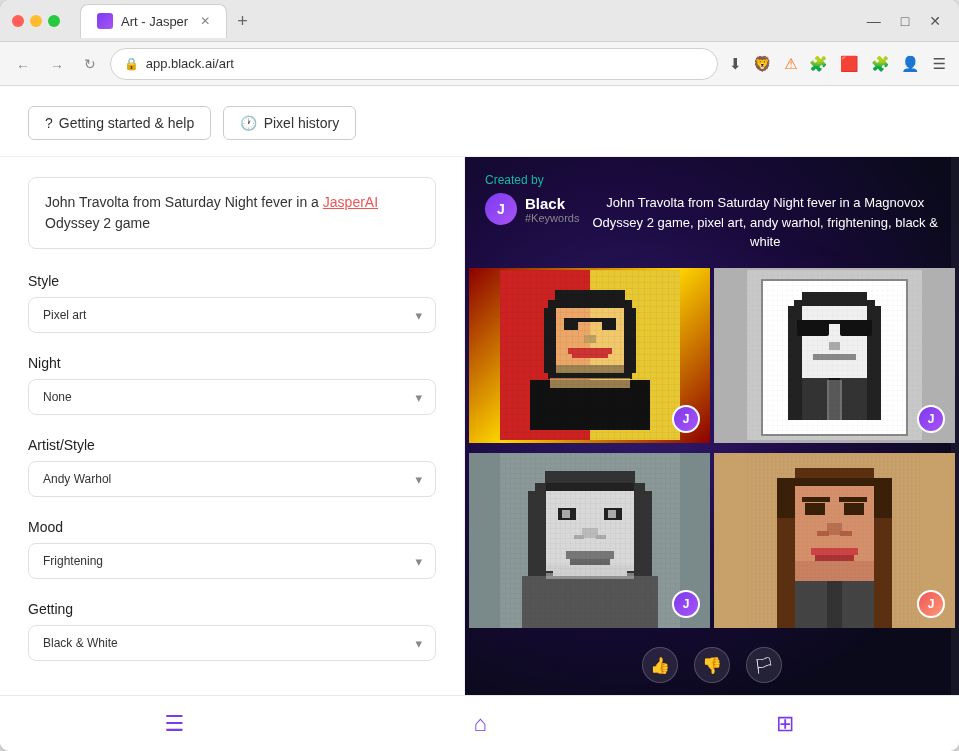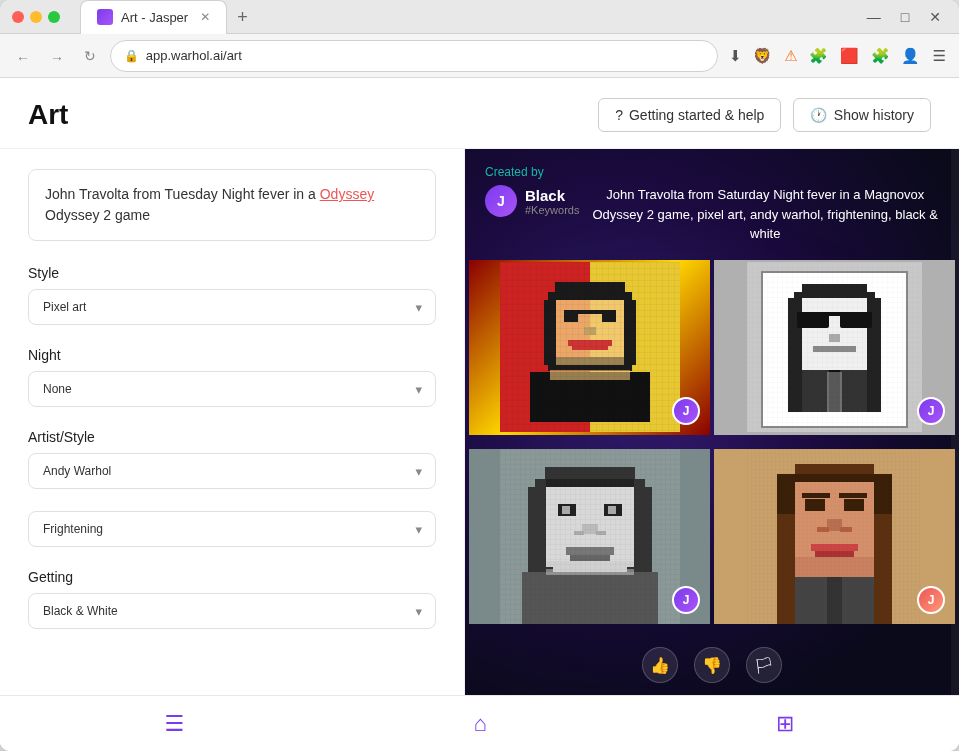--- a/index.html
+++ b/index.html
@@ -1,21 +1,21 @@
 <!DOCTYPE html>
 <html><head>
   <meta charset="utf-8">
   <style>
     * { box-sizing: border-box; margin: 0; padding: 0; }
     body { font-family: -apple-system, BlinkMacSystemFont, 'Segoe UI', Arial, sans-serif; background: #e8e8e8; width: 959px; height: 751px; overflow: hidden; }
 
     
     .browser-frame { width: 959px; height: 751px; background: #f0f0f0; border-radius: 10px; overflow: hidden; display: flex; flex-direction: column; box-shadow: 0 4px 20px rgba(0,0,0,0.3); }
 
-    .browser-titlebar { background: #e8e8e8; height: 34px; display: flex; align-items: center; padding: 0 12px; gap: 8px; border-bottom: 1px solid #d0d0d0; }
+    .browser-titlebar { background: #e8e8e8; height: 42px; display: flex; align-items: center; padding: 0 12px; gap: 8px; border-bottom: 1px solid #d0d0d0; }
     .traffic-lights { display: flex; gap: 6px; }
     .traffic-light { width: 12px; height: 12px; border-radius: 50%; }
     .tl-red { background: #ff5f57; }
     .tl-yellow { background: #febc2e; }
     .tl-green { background: #28c840; }
 
     .tab-bar { display: flex; align-items: center; margin-left: 12px; flex: 1; }
     .tab { background: #ffffff; border-radius: 8px 8px 0 0; padding: 6px 16px; display: flex; align-items: center; gap: 8px; font-size: 13px; color: #333; border: 1px solid #d0d0d0; border-bottom: none; height: 34px; }
     .tab-favicon { width: 16px; height: 16px; background: linear-gradient(135deg, #7c3aed, #a855f7); border-radius: 3px; display: inline-block; }
     .tab-close { color: #888; font-size: 12px; cursor: pointer; margin-left: 4px; }
@@ -108,55 +108,54 @@
       <button class="window-btn">✕</button>
     </div>
   </div>
 
   <div class="browser-toolbar">
     <button class="nav-btn">←</button>
     <button class="nav-btn">→</button>
     <button class="nav-btn">↻</button>
     <div class="address-bar">
       <span class="lock-icon">🔒</span>
-      <span style="font-size:13px;color:#333;">app.warhol.ai/art</span>
+      <span style="font-size:13px;color:#333;">app.black.ai/art</span>
     </div>
     <div class="toolbar-icons">
       <button class="toolbar-icon-btn">⬇</button>
       <button class="toolbar-icon-btn" style="color:#f97316;">🦁</button>
       <button class="toolbar-icon-btn" style="color:#f97316;">⚠</button>
       <button class="toolbar-icon-btn">🧩</button>
       <button class="toolbar-icon-btn">🟥</button>
       <button class="toolbar-icon-btn">🧩</button>
       <button class="toolbar-icon-btn">👤</button>
       <button class="toolbar-icon-btn">☰</button>
     </div>
   </div>
 
   <div class="page-content">
 
     <div class="page-header">
-      <h1 class="page-title">Art</h1>
       <div class="header-actions">
         <button class="btn-outline">
           <span>?</span>
           <span>Getting started &amp; help</span>
         </button>
         <button class="btn-outline">
           <span>🕐</span>
-          <span>Show history</span>
+          <span>Pixel history</span>
         </button>
       </div>
     </div>
 
     <div class="main-area">
 
       <div class="left-panel">
 
-        <div class="prompt-box"><span>John Travolta from Tuesday Night fever in a </span><a class="prompt-link">Odyssey</a><span> Odyssey 2 game</span></div>
+        <div class="prompt-box"><span>John Travolta from Saturday Night fever in a </span><a class="prompt-link">JasperAI</a><span> Odyssey 2 game</span></div>
 
         <div class="form-group">
           <label class="form-label">Style</label>
           <div class="select-wrapper">
             <select><option>None</option><option selected="">Pixel art</option><option>Cinematic</option><option>Photorealistic</option></select>
           </div>
         </div>
 
         <div class="form-group">
           <label class="form-label">Night</label>
@@ -166,20 +165,21 @@
         </div>
 
         <div class="form-group">
           <label class="form-label">Artist/Style</label>
           <div class="select-wrapper">
             <select><option>None</option><option selected="">Andy Warhol</option><option>Picasso</option><option>Van Gogh</option></select>
           </div>
         </div>
 
         <div class="form-group">
+          <label class="form-label">Mood</label>
           <div class="select-wrapper">
             <select><option>None</option><option selected="">Frightening</option><option>Happy</option><option>Sad</option></select>
           </div>
         </div>
 
         <div class="form-group">
           <label class="form-label">Getting</label>
           <div class="select-wrapper">
             <select><option>None</option><option selected="">Black &amp; White</option><option>Colorful</option><option>Dark</option></select>
           </div>

